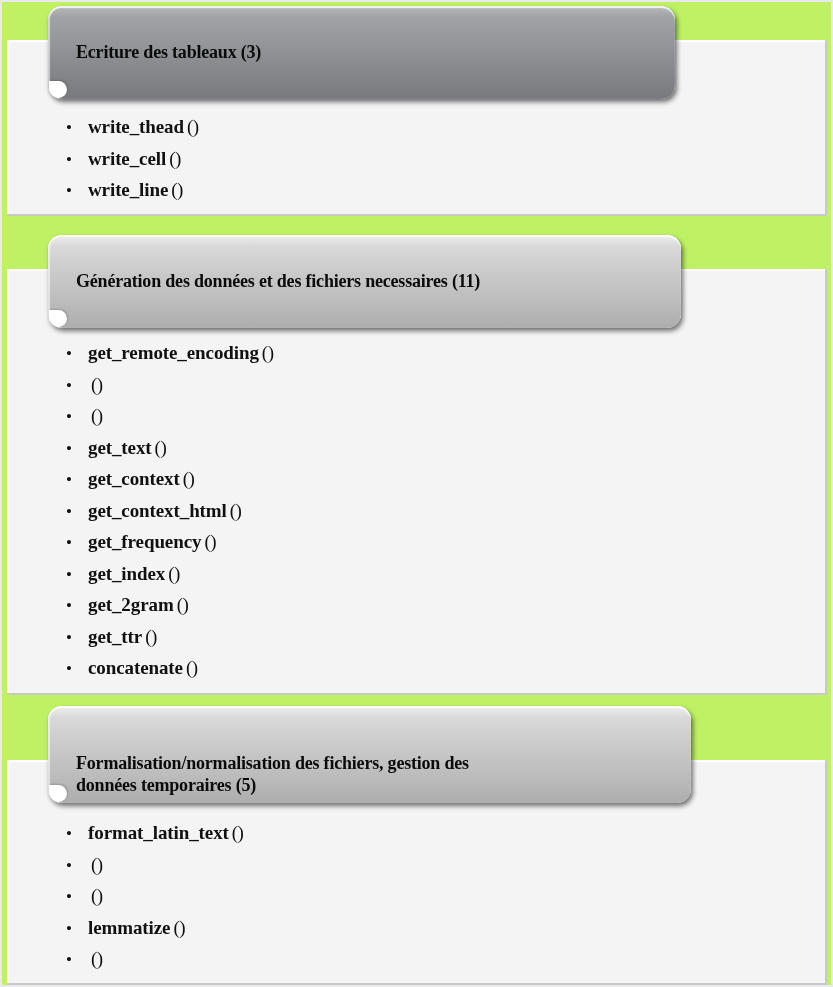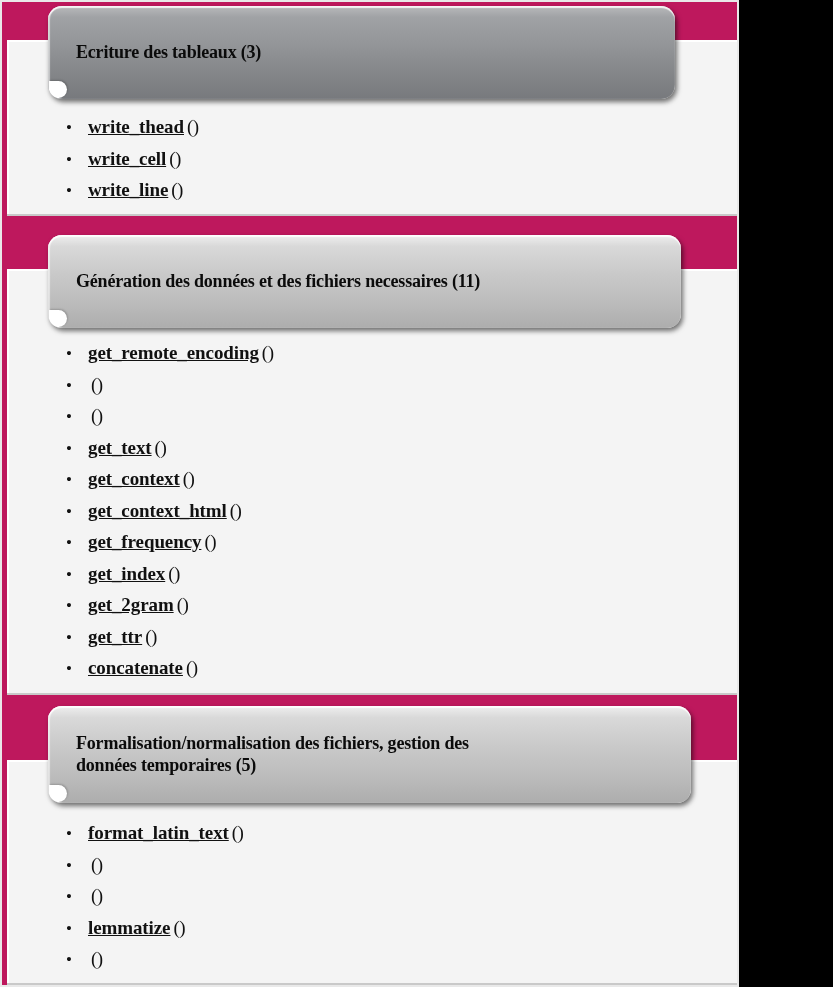--- a/index.html
+++ b/index.html
@@ -9,23 +9,23 @@
   }
   body {
     width: 833px;
     height: 987px;
     overflow: hidden;
     font-family: "Liberation Serif", "DejaVu Serif", serif;
   }
 
   #slide {
     position: relative;
-    width: 739px;
+    width: 833px;
     height: 987px;
-    background: #be185d;
+    background: #bef264;
     box-sizing: border-box;
     border: 2px solid #e9e9e9;
     overflow: hidden;
   }
 
   
   .panel {
     position: absolute;
   }
 
@@ -111,39 +111,38 @@
   .fn-bullet {
     width: 22px;
     flex: 0 0 22px;
     text-align: left;
     font-size: 17px;
     color: #111111;
   }
   .fn-name {
     font-weight: bold;
     letter-spacing: -0.1px;
-    text-decoration: underline;
   }
   .fn-parens {
     font-weight: normal;
     margin-left: 3px;
     letter-spacing: -0.5px;
   }
 
   
   #panel-1 .panel-body { left: 5px;  top: 38px;  width: 820px; height: 176px; }
   #panel-1 .panel-header{ left: 46px; top: 4px;   width: 627px; height: 93px; }
   #panel-1 .fn-list     { left: 64px; top: 110px; }
 
   #panel-2 .panel-body { left: 5px;  top: 267px; width: 820px; height: 426px; }
   #panel-2 .panel-header{ left: 46px; top: 233px; width: 633px; height: 93px; }
   #panel-2 .fn-list     { left: 64px; top: 336px; }
 
   #panel-3 .panel-body { left: 5px;  top: 758px; width: 820px; height: 225px; }
-  #panel-3 .panel-header{ left: 46px; top: 704px; width: 643px; height: 97px; }
+  #panel-3 .panel-header{ left: 46px; top: 704px; width: 643px; height: 97px; align-items: flex-end; }
   #panel-3 .fn-list     { left: 64px; top: 816px; }
 </style>
 </head>
 <body>
 
 <div id="slide">
 
   <div class="panel" id="panel-1">
     <div class="panel-body"></div>
     <div class="panel-header dark">

